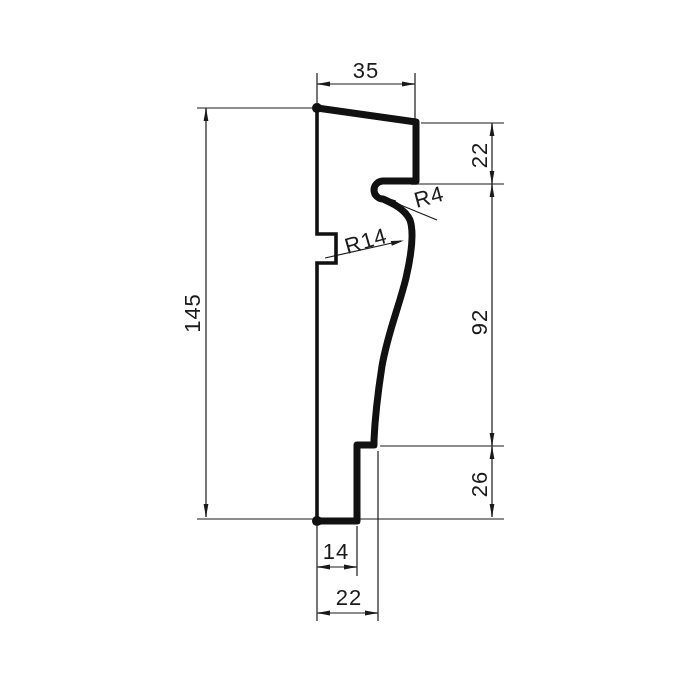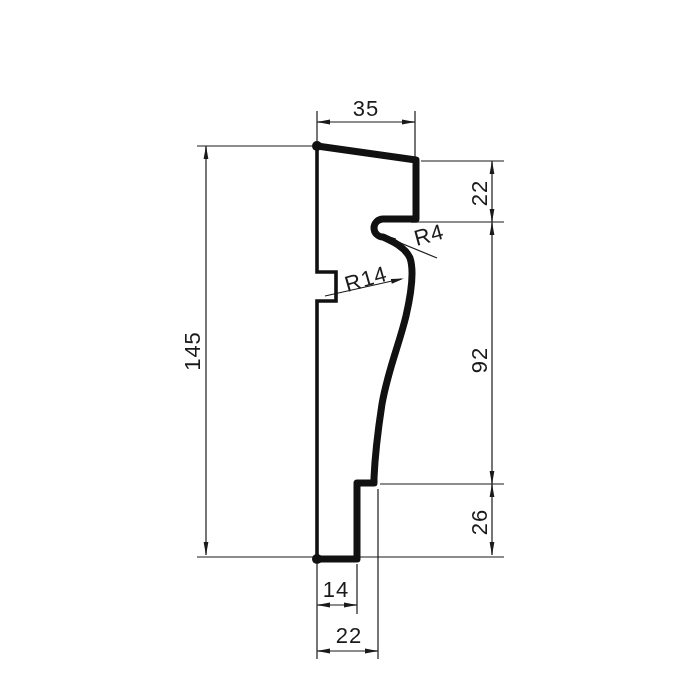--- a/index.html
+++ b/index.html
@@ -8,21 +8,20 @@
     background: #ffffff;
     width: 686px;
     height: 686px;
     overflow: hidden;
   }
   .canvas-wrap {
     width: 686px;
     height: 588px;
     position: relative;
     background: #ffffff;
-    margin-top: 38px;
   }
   svg {
     display: block;
   }
   .dim-text {
     font-family: "Liberation Sans", sans-serif;
     font-size: 22px;
     letter-spacing: 1px;
     fill: #1a1a1a;
   }

